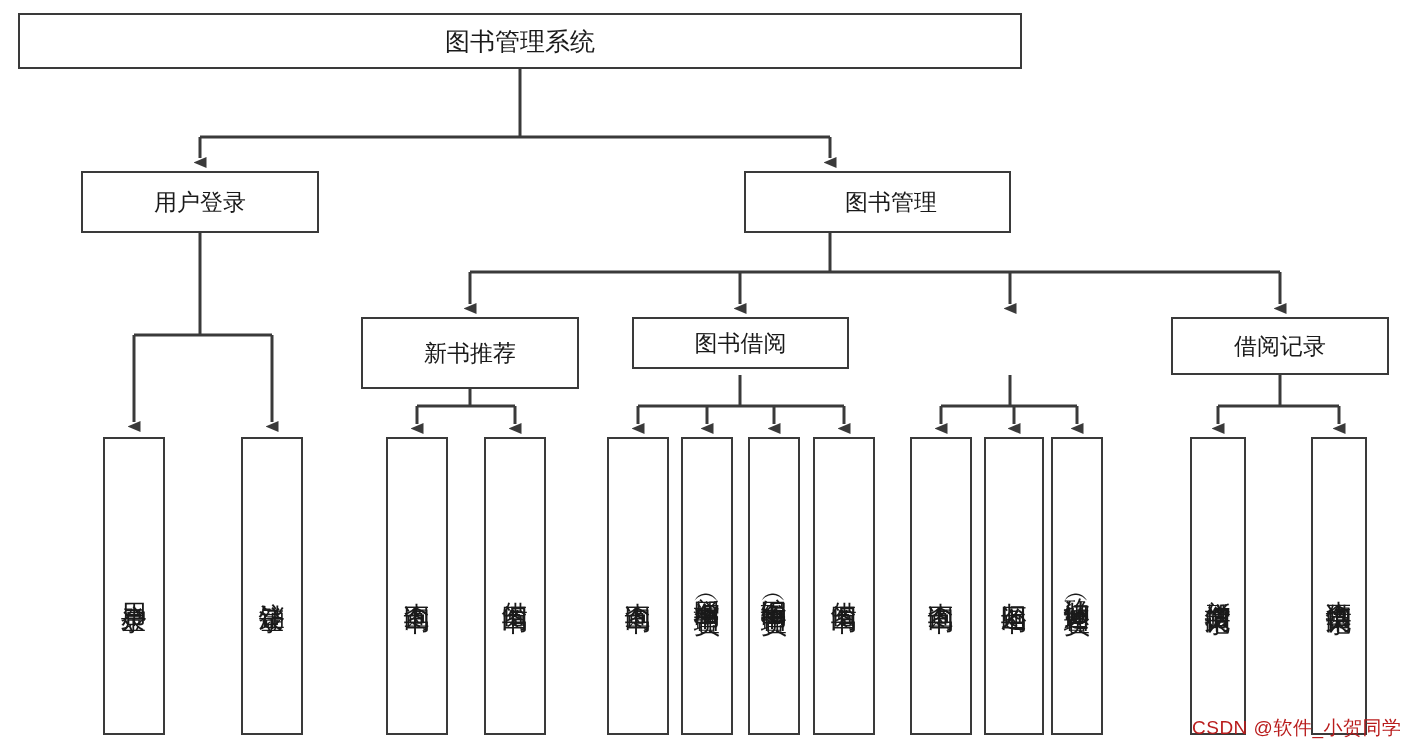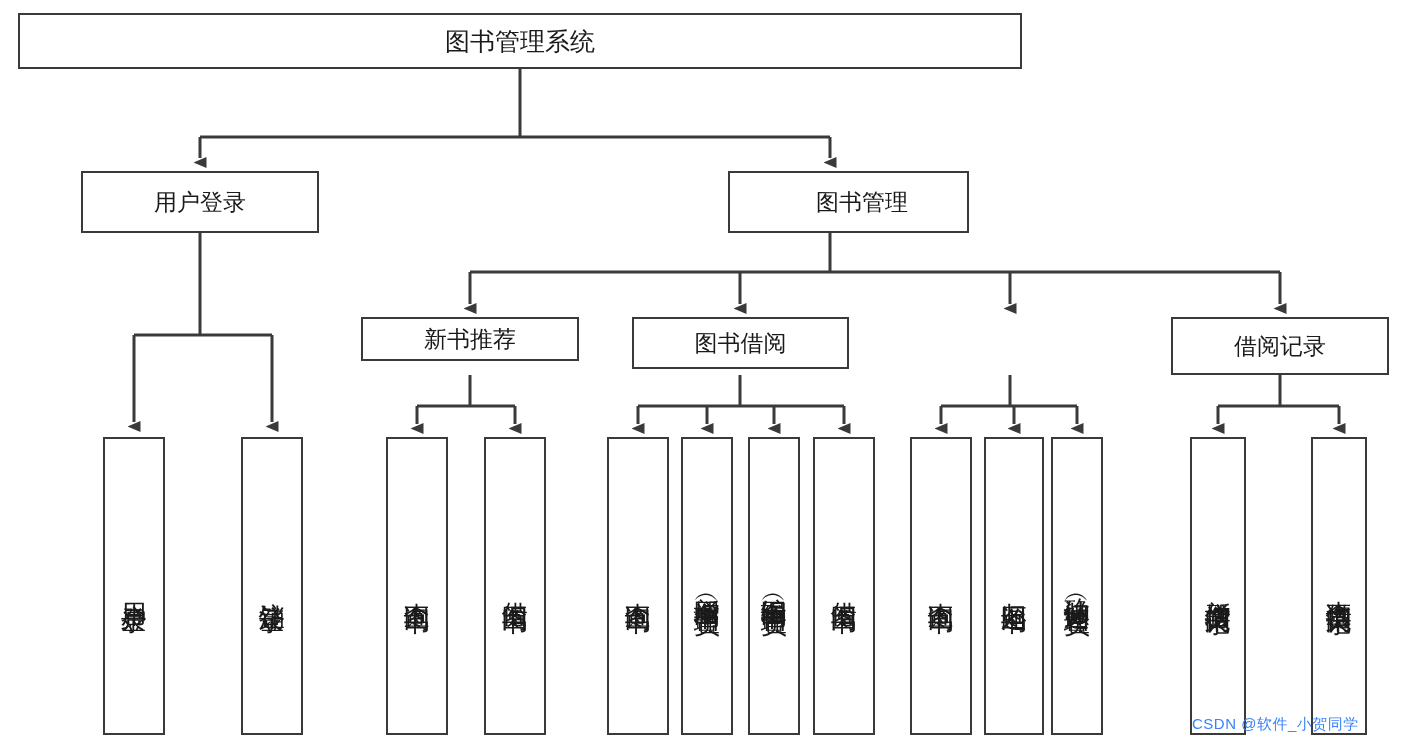--- a/index.html
+++ b/index.html
@@ -53,22 +53,22 @@
     writing-mode: vertical-rl;
     text-orientation: upright;
     font-size: 26px;
     line-height: 1.18;
     letter-spacing: 2px;
     white-space: nowrap;
     max-height: 276px;
   }
   .watermark {
     position: absolute;
-    font-size: 15px;
-    color: #3b82f6;
+    font-size: 19px;
+    color: #b91c1c;
     white-space: nowrap;
     letter-spacing: 0.5px;
   }
 </style>
 </head>
 <body>
 
 <div id="canvas">
 
   <svg class="wires" viewBox="0 0 1405 747">
@@ -121,25 +121,25 @@
     </g>
   </svg>
 
   <div class="node node-root" style="left:18px; top:13px; width:1004px; height:56px;">
     <span class="label">图书管理系统</span>
   </div>
 
   <div class="node node-l2" style="left:81px; top:171px; width:238px; height:62px;">
     <span class="label">用户登录</span>
   </div>
-  <div class="node node-l2" style="left:728px; top:171px; width:241px; height:62px;padding-left:27px;">
+  <div class="node node-l2" style="left:744px; top:171px; width:267px; height:62px;padding-left:27px;">
     <span class="label">图书管理</span>
   </div>
 
-  <div class="node node-l3" style="left:361px; top:317px; width:218px; height:44px;">
+  <div class="node node-l3" style="left:361px; top:317px; width:218px; height:72px;">
     <span class="label">新书推荐</span>
   </div>
   <div class="node node-l3" style="left:632px; top:317px; width:217px; height:52px;">
     <span class="label">图书借阅</span>
   </div>
   <div class="node node-l3" style="left:1171px; top:317px; width:218px; height:58px;">
     <span class="label">借阅记录</span>
   </div>
 
   <div class="node node-leaf" style="left:103px; top:437px; width:62px; height:298px;">

